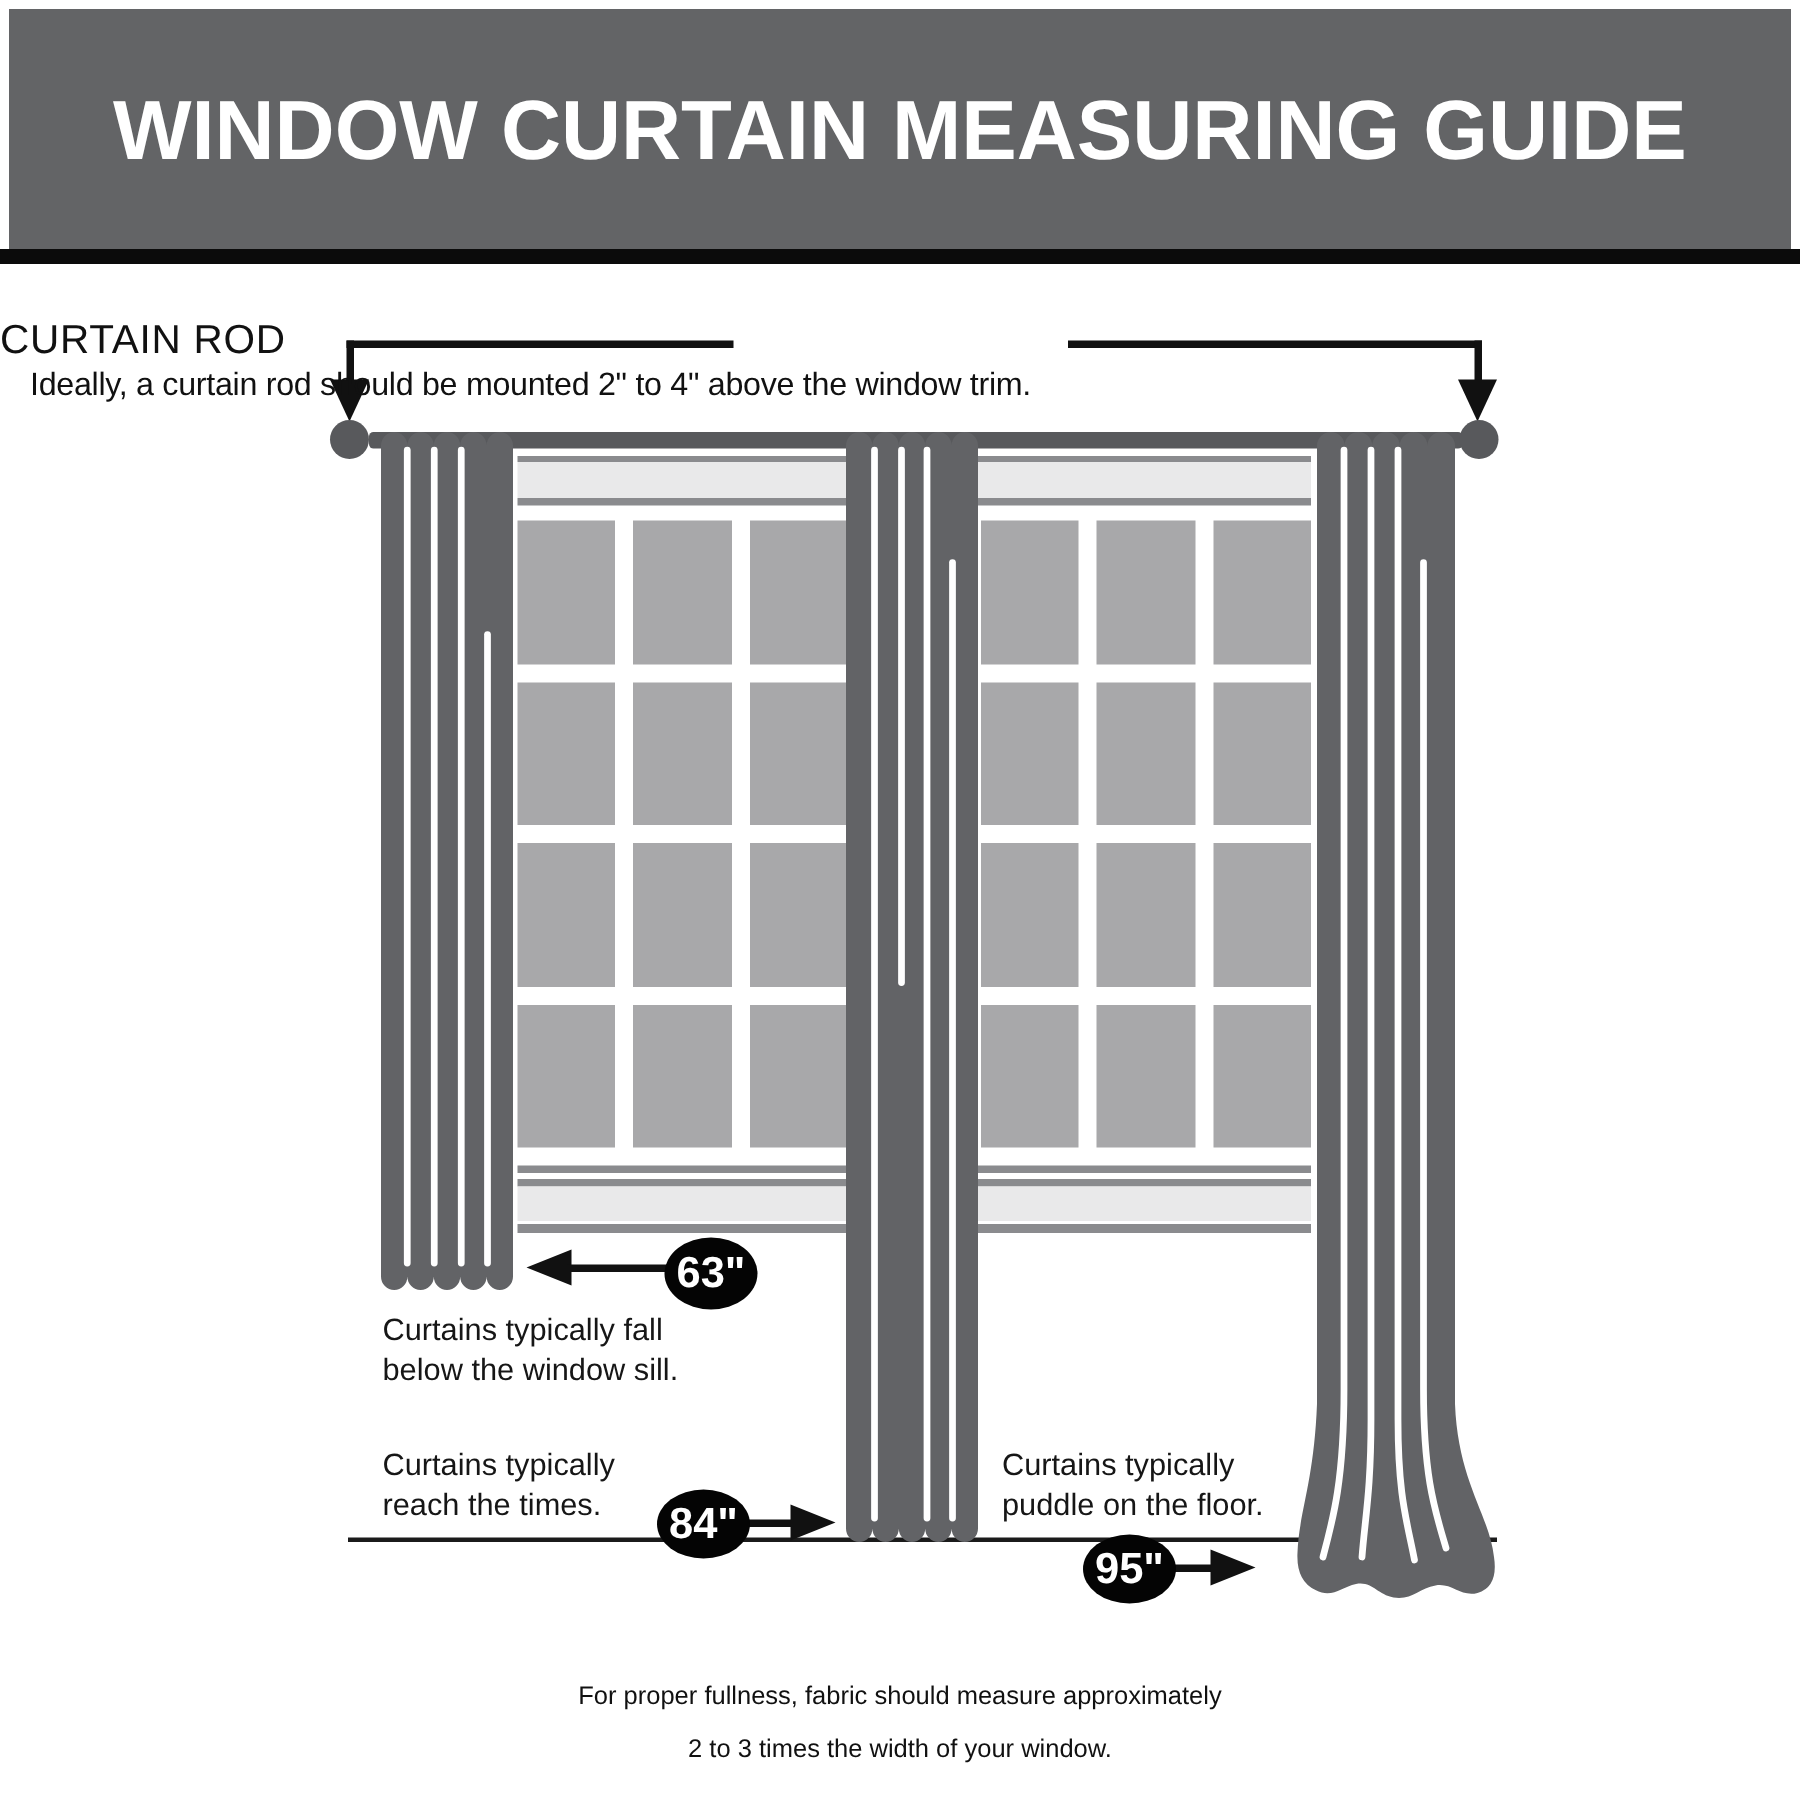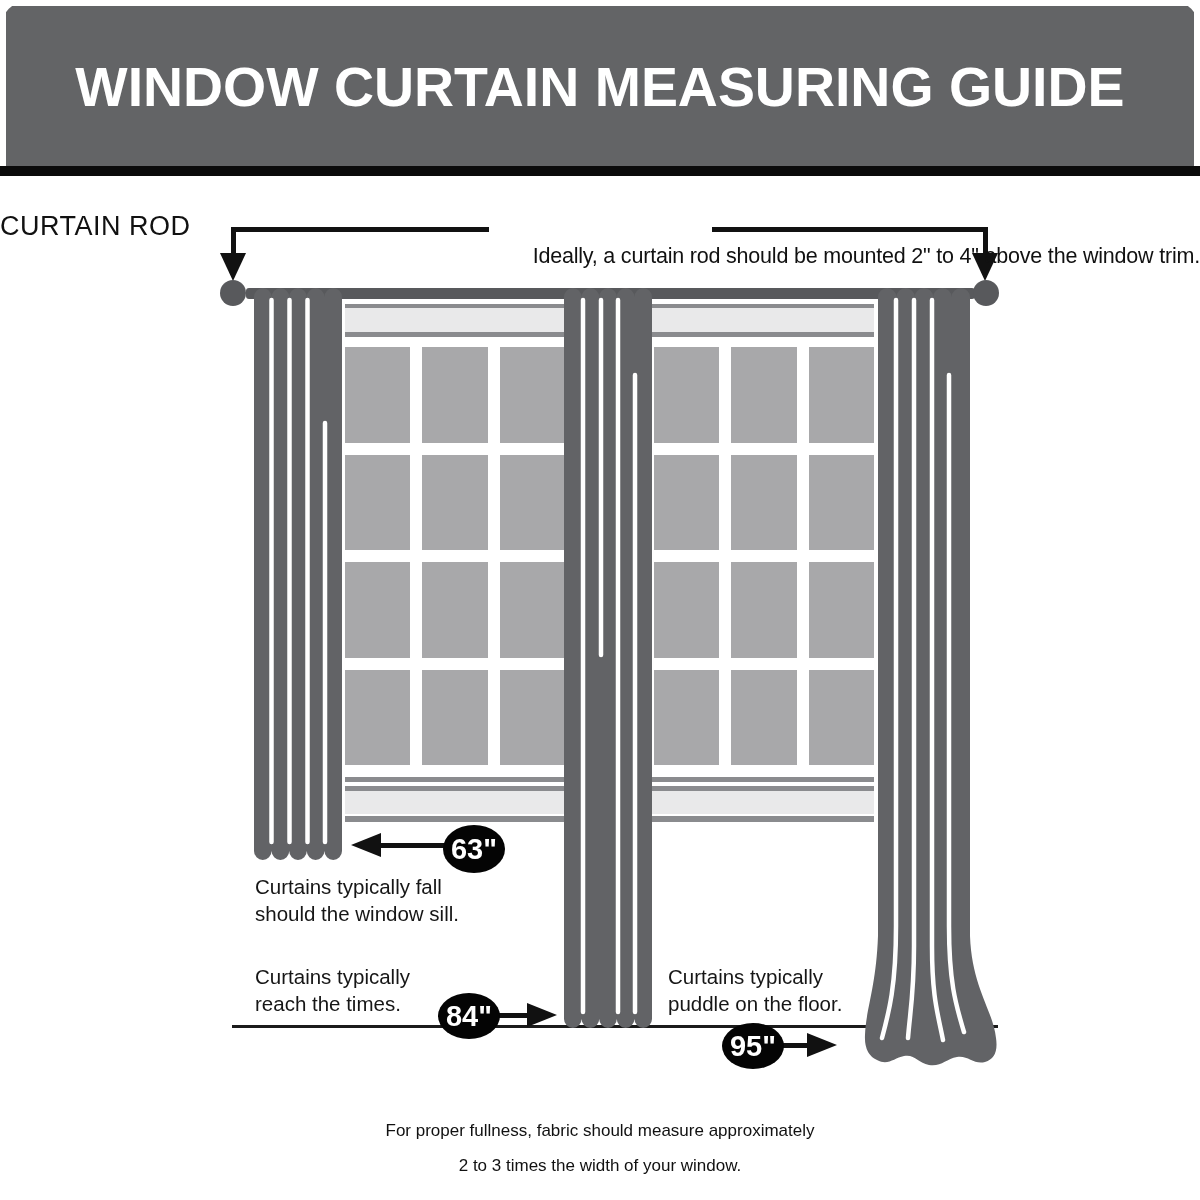--- a/index.html
+++ b/index.html
@@ -1,21 +1,20 @@
 <!DOCTYPE html>
 <html style="--header_bg: #636466; --curtain: #626366; --rod: #58595c; --pane: #a8a8aa; --trim_band: #e9e9ea; --trim_line: #8a8b8e; --badge_bg: #040404; --badge_text: #ffffff;"><head>
 <meta charset="utf-8">
 <title>Window Curtain Measuring Guide</title>
 <style>
   html,body{margin:0;padding:0;background:#ffffff;}
   .canvas{
     position:relative;width:1200px;height:1200px;background:#fff;
     font-family:"Liberation Sans","DejaVu Sans",sans-serif;color:#161616;
     overflow:hidden;
-    border-radius:30px;
   }
   .abs{position:absolute;}
 
   
   .header{
     left:6px;top:6px;width:1188px;height:160px;
     background:var(--header_bg,#636466);
     display:flex;align-items:center;justify-content:center;
   }
   .header h1{
@@ -24,21 +23,21 @@
   }
   .header-bar{left:0;top:166px;width:1200px;height:10px;background:#0b0b0b;}
 
   
   .blk{background:#111;}
   .rod-label{
     left:0;width:1200px;top:211px;text-align:left;
     font-size:27px;letter-spacing:.5px;white-space:nowrap;color:#111;
   }
   .rod-note{
-    left:20px;width:1180px;top:244px;text-align:right;
+    left:20px;width:1180px;top:244px;text-align:left;
     font-size:21.5px;letter-spacing:-.2px;white-space:nowrap;color:#111;
   }
   .arrow-down{
     width:0;height:0;border-left:13px solid transparent;border-right:13px solid transparent;
     border-top:28px solid #111;
   }
   .arrow-left{
     width:0;height:0;border-top:12.5px solid transparent;border-bottom:12.5px solid transparent;
     border-right:30px solid #111;
   }
@@ -199,21 +198,21 @@
     </g>
   </svg>
 
   <div class="abs arrow-left" style="left:351px;top:833px;z-index:5;"></div>
   <div class="abs meas-line" style="left:378px;top:843px;width:68px;"></div>
   <div class="abs badge" style="left:443px;top:825px;width:62px;height:48px;">
     <span>63"</span>
   </div>
   <div class="abs note" style="left:255px;top:873px;">
     <div>Curtains typically fall</div>
-    <div>should the window sill.</div>
+    <div>below the window sill.</div>
   </div>
 
   <div class="abs note" style="left:255px;top:963px;">
     <div>Curtains typically</div>
     <div>reach the times.</div>
   </div>
   <div class="abs badge" style="left:438px;top:993px;width:62px;height:46px;">
     <span>84"</span>
   </div>
   <div class="abs meas-line" style="left:497px;top:1013px;width:32px;"></div>

